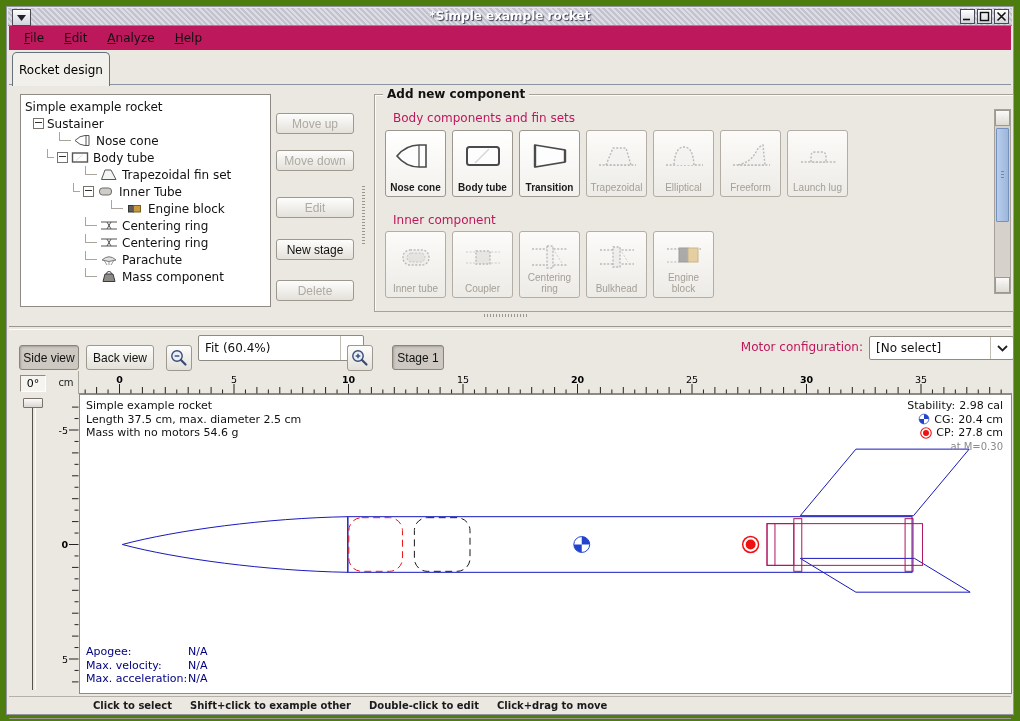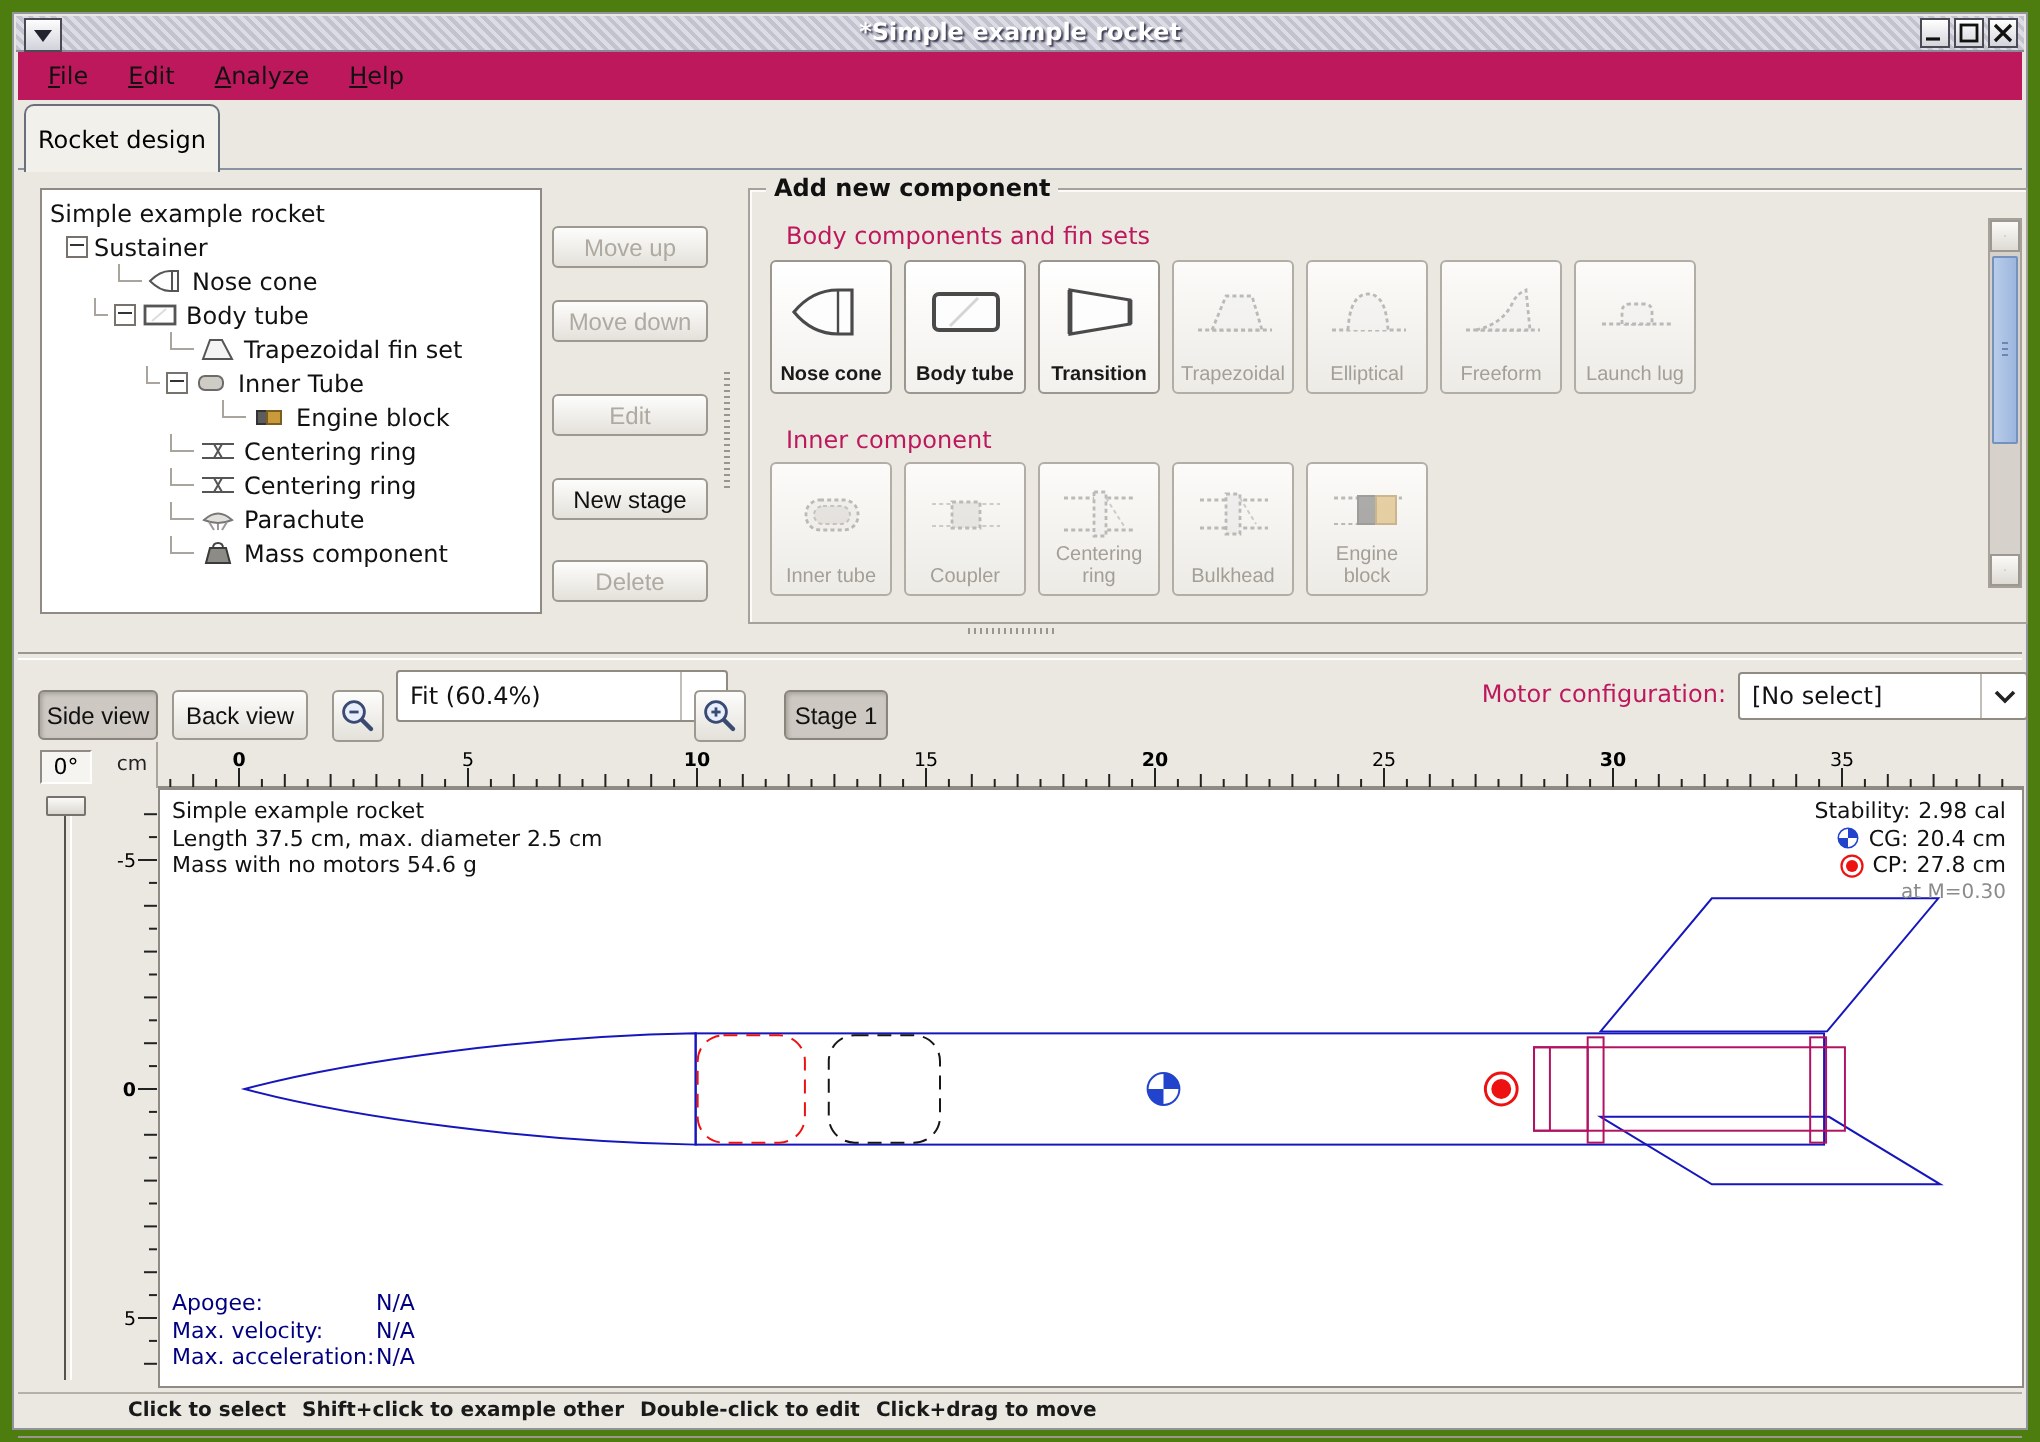--- a/index.html
+++ b/index.html
@@ -107,21 +107,21 @@
   .info-block{position:absolute;left:6px;top:4px;font-size:11px;line-height:13.5px;color:#111;}
   .stab-block{position:absolute;right:8px;top:4px;font-size:11px;line-height:13.5px;color:#111;
     display:flex;flex-direction:column;align-items:flex-end;}
   .stab-row{display:flex;align-items:center;gap:4px;}
   .mach-note{font-size:10px;color:#8a8a8a;}
   .flight-block{position:absolute;left:6px;top:250px;font-size:11px;line-height:13.5px;color:var(--c-flight,#000080);}
   .flight-row{display:flex;}
   .flight-row .fl{width:102px;}
   
   .status-divider{position:absolute;left:3px;top:690px;right:3px;height:1px;background:#b5b1a9;}
-  .hints{position:absolute;left:58px;top:694px;display:flex;gap:8px;font-size:10px;font-weight:bold;color:#1a1a1a;}
+  .hints{position:absolute;left:87px;top:694px;display:flex;gap:18px;font-size:10px;font-weight:bold;color:#1a1a1a;}
   .bottom-groove{position:absolute;left:3px;top:712px;right:3px;height:2px;
     border-top:1px solid #9b978f;border-bottom:1px solid #fdfdfc;}
 </style>
 </head>
 <body>
 
 <div class="window">
 
   <div class="titlebar">
     <span class="title-text">*Simple example rocket</span>

